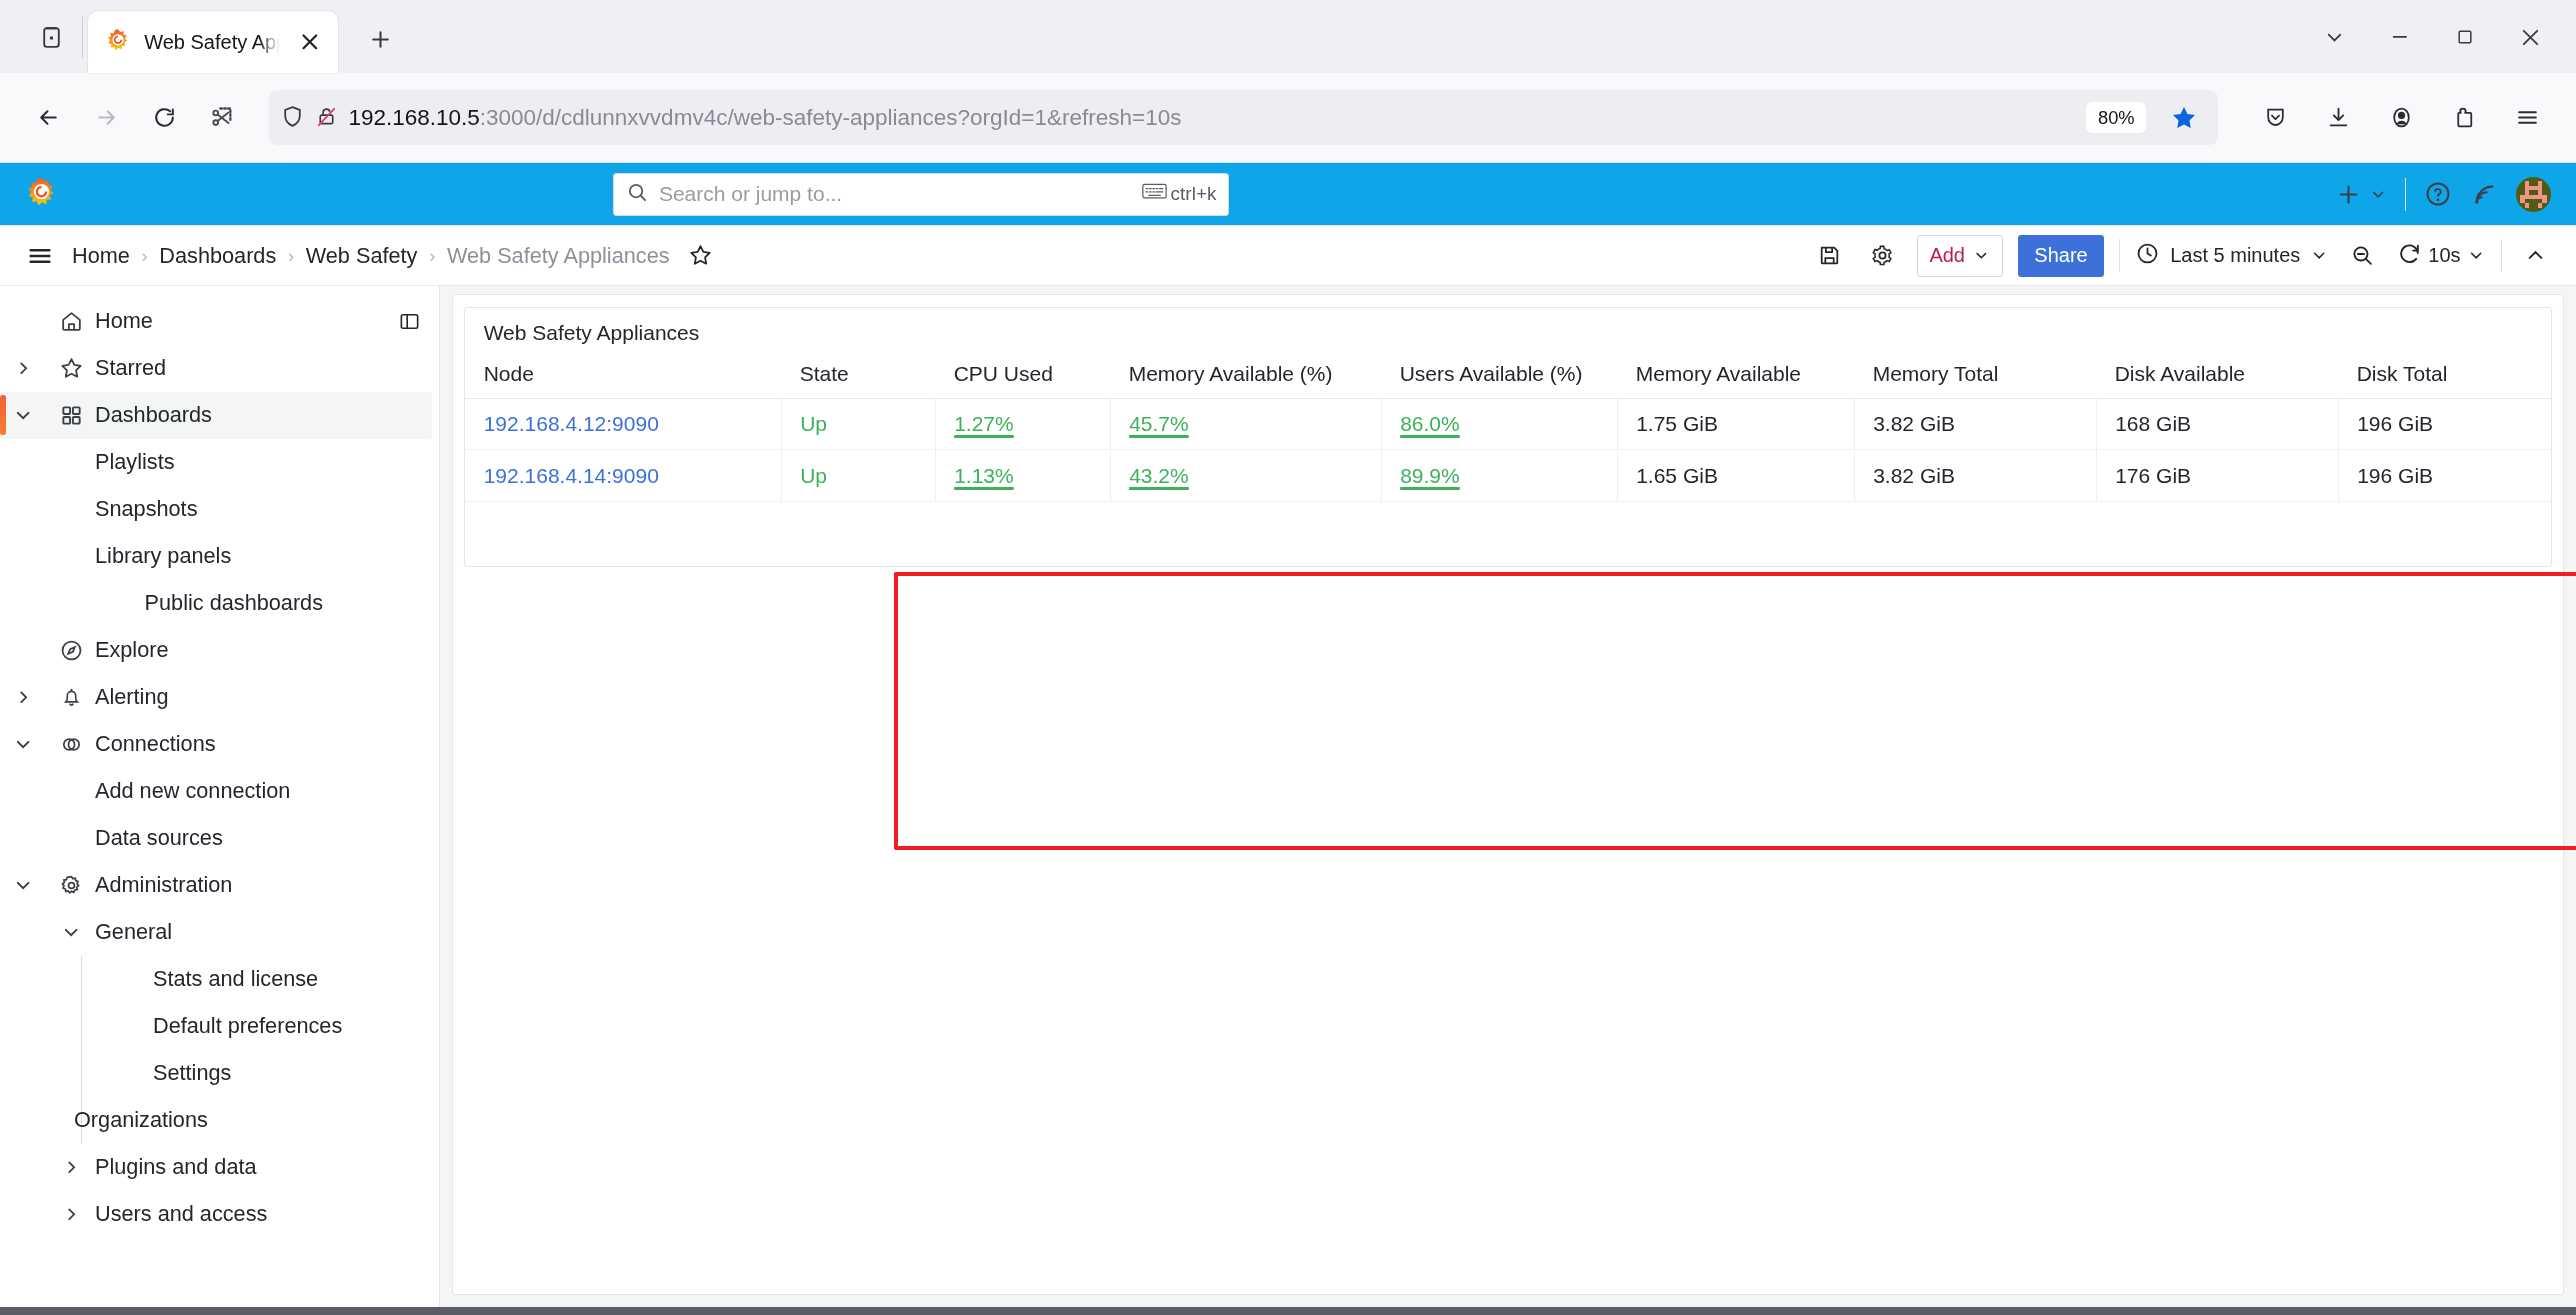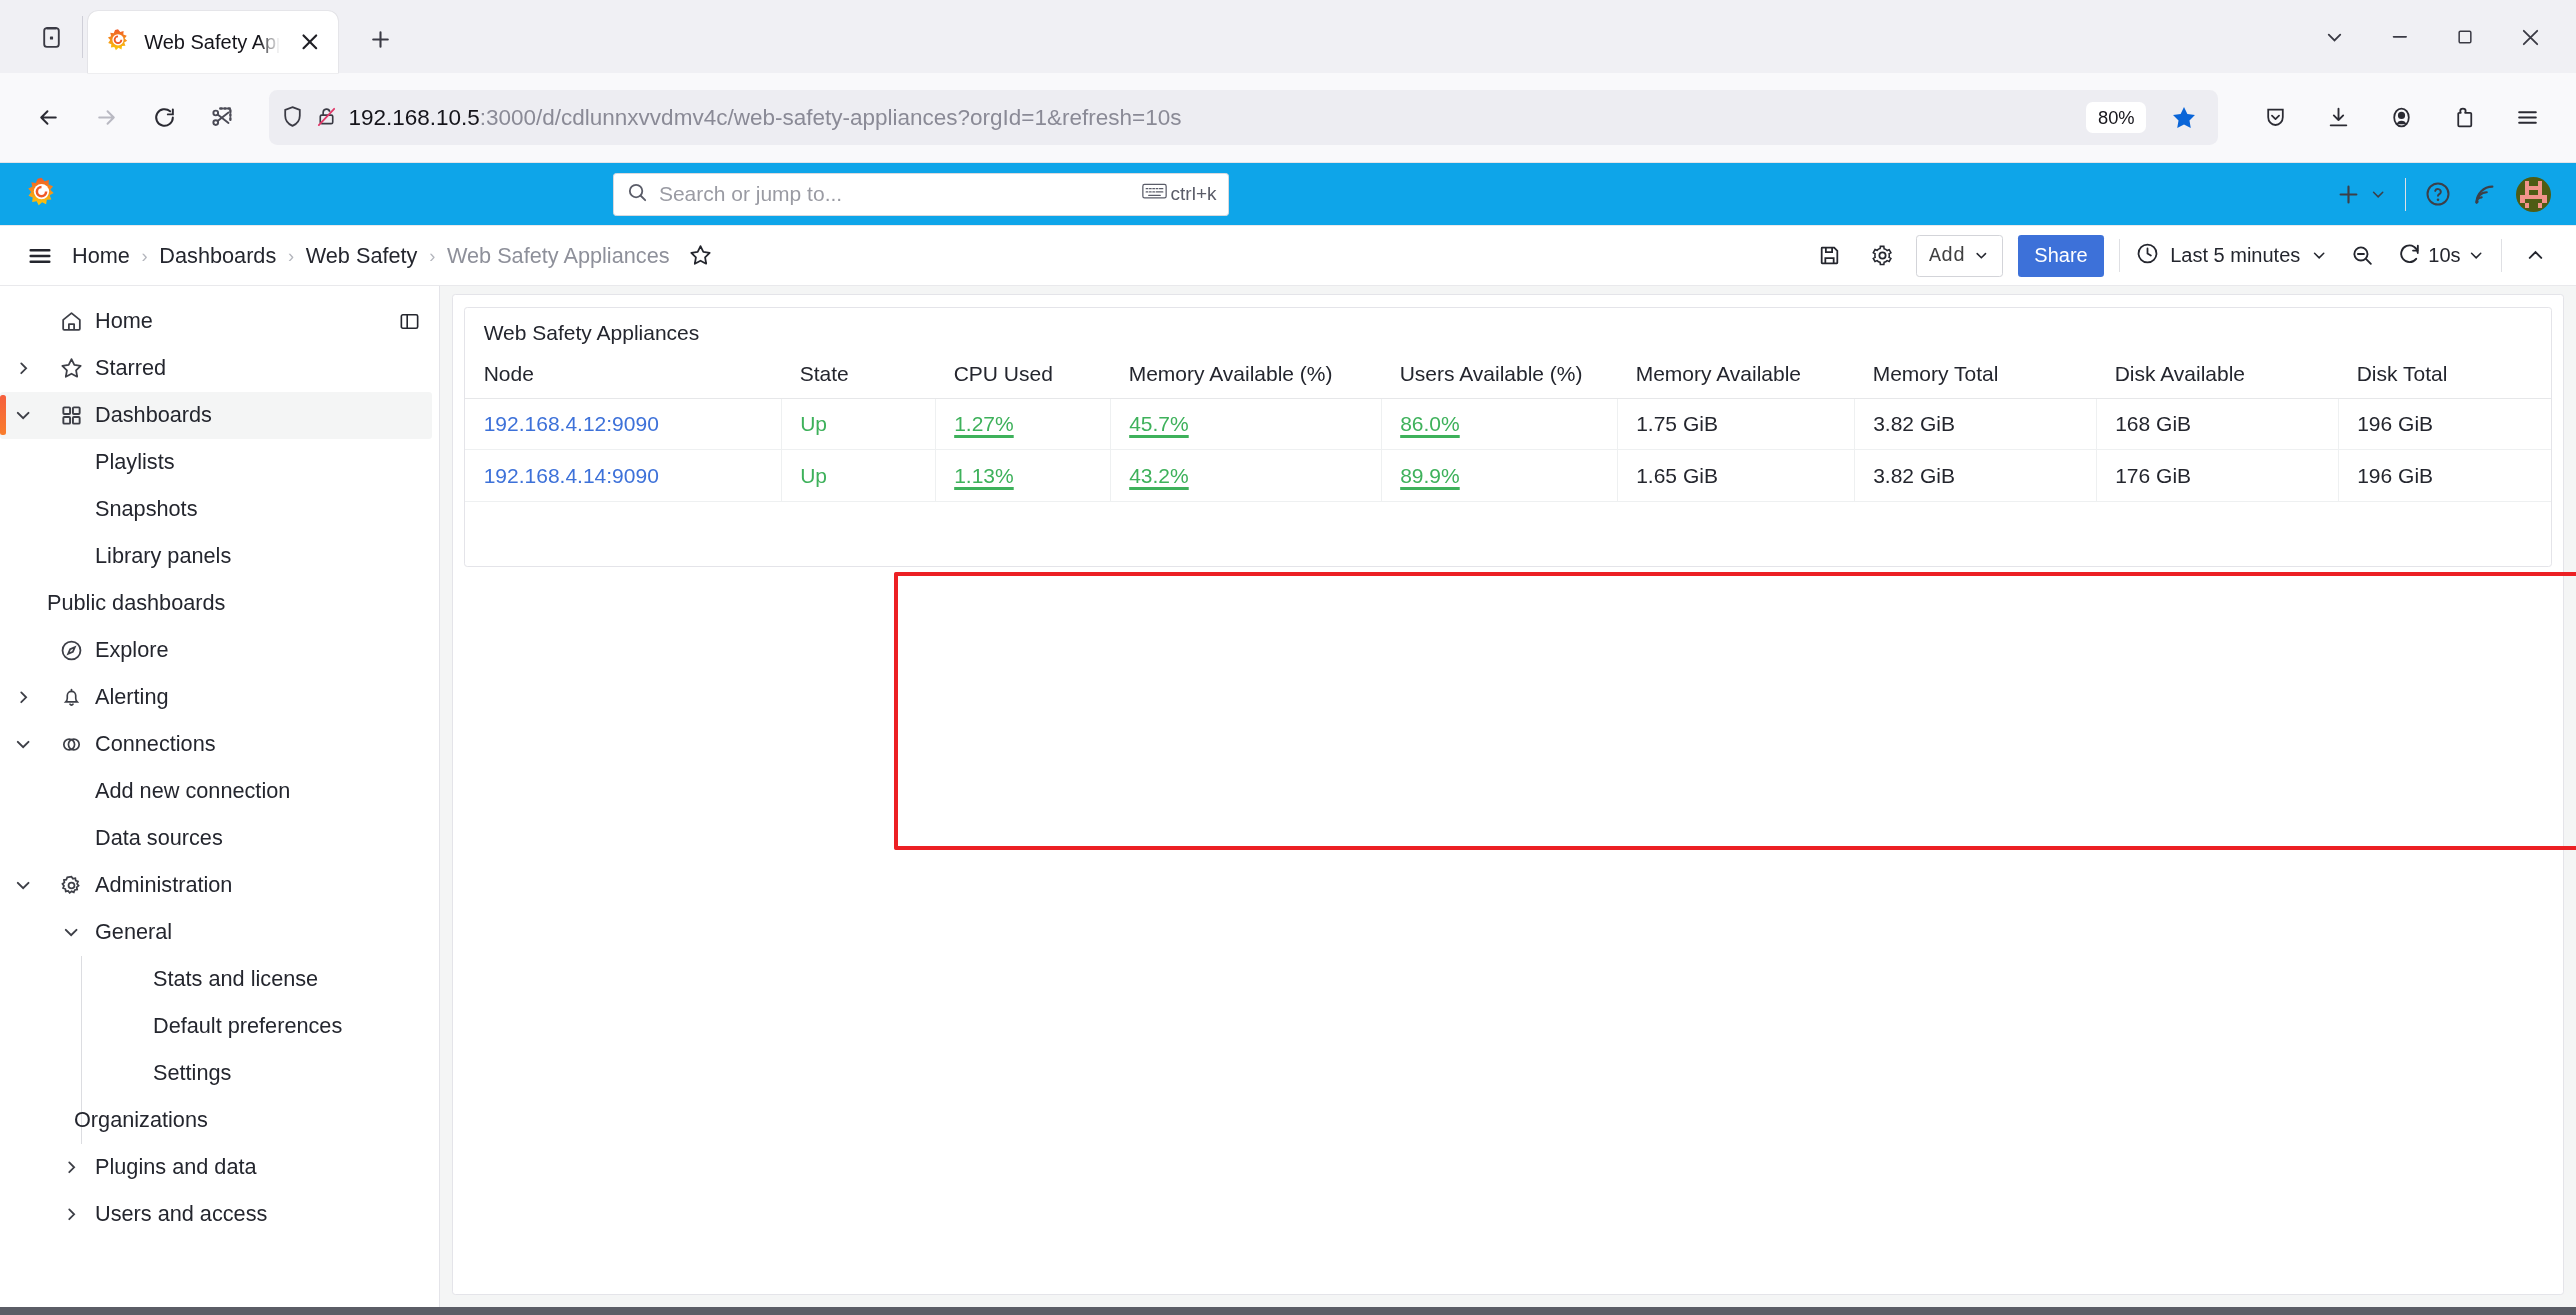--- a/index.html
+++ b/index.html
@@ -84,23 +84,23 @@
   .menu-toggle { width:37px;height:37px;display:flex;align-items:center;justify-content:center;cursor:pointer;}
   .crumbs { display:flex; align-items:center; gap: 11.7px; font-size: 21.7px; }
   .crumb { color:#24262e; cursor:pointer; white-space:nowrap;}
   .crumb.current { color:#8e909a; cursor:default; }
   .crumb-sep { color:#b4b6bd; font-size:18.3px; }
   .crumb-star { margin-left: 6.7px; cursor:pointer; display:flex; align-items:center;}
 
   .tb-right { margin-left:auto; display:flex; align-items:center; gap: 15px; }
   .tb-iconbtn { width:38px;height:38px;display:flex;align-items:center;justify-content:center;border-radius:3.3px;cursor:pointer;}
   .btn-add {
-    height: 42px; border:0.8px solid #d3d4d9; border-radius:3.3px; background:#fff; color:#404040;
+    height: 42px; border:0.8px solid #d3d4d9; border-radius:3.3px; background:#fff; color:#be185d;
     font-size:20px; padding: 0 11.7px; display:flex; align-items:center; gap:8.3px; cursor:pointer;
-    font-family: Liberation Mono, monospace;
+    font-family: Liberation Sans, sans-serif;
     justify-content: center;
   }
   .btn-share {
     height: 42px; border:none; border-radius:3.3px; background:#3d71d9; color:#fff;
     font-size:20px; padding: 0 16.7px; display:flex; align-items:center; cursor:pointer;
     font-family: "Liberation Sans", sans-serif; font-weight:500;
   }
   .tb-sep { width:0.8px; height:33px; background:#dfe0e4; }
   .timerange { display:flex; align-items:center; gap:10px; font-size:20px; color:#24262e; cursor:pointer; }
   .refreshrate { display:flex; align-items:center; gap:6.7px; font-size:20px; color:#24262e; cursor:pointer; }
@@ -525,21 +525,21 @@
 
         <div class="nav-item" style="padding-left:95px;">
           <span class="nlabel">Playlists</span>
         </div>
         <div class="nav-item" style="padding-left:95px;">
           <span class="nlabel">Snapshots</span>
         </div>
         <div class="nav-item" style="padding-left:95px;">
           <span class="nlabel">Library panels</span>
         </div>
-        <div class="nav-item" style="padding-left:47px;">
+        <div class="nav-item" style="padding-left:47px;justify-content:center;">
           <span class="nlabel">Public dashboards</span>
         </div>
 
         <div class="nav-item">
           <span class="chev"></span>
           <span class="nico">
             <svg width="25" height="25" viewBox="0 0 24 24" fill="none" stroke="#3d3f47" stroke-width="1.7">
                 <circle cx="12" cy="12" r="8.6"></circle>
                 <path d="M15.2 8.8l-1.9 4.4-4.5 1.9 1.9-4.4z"></path>
               </svg>

